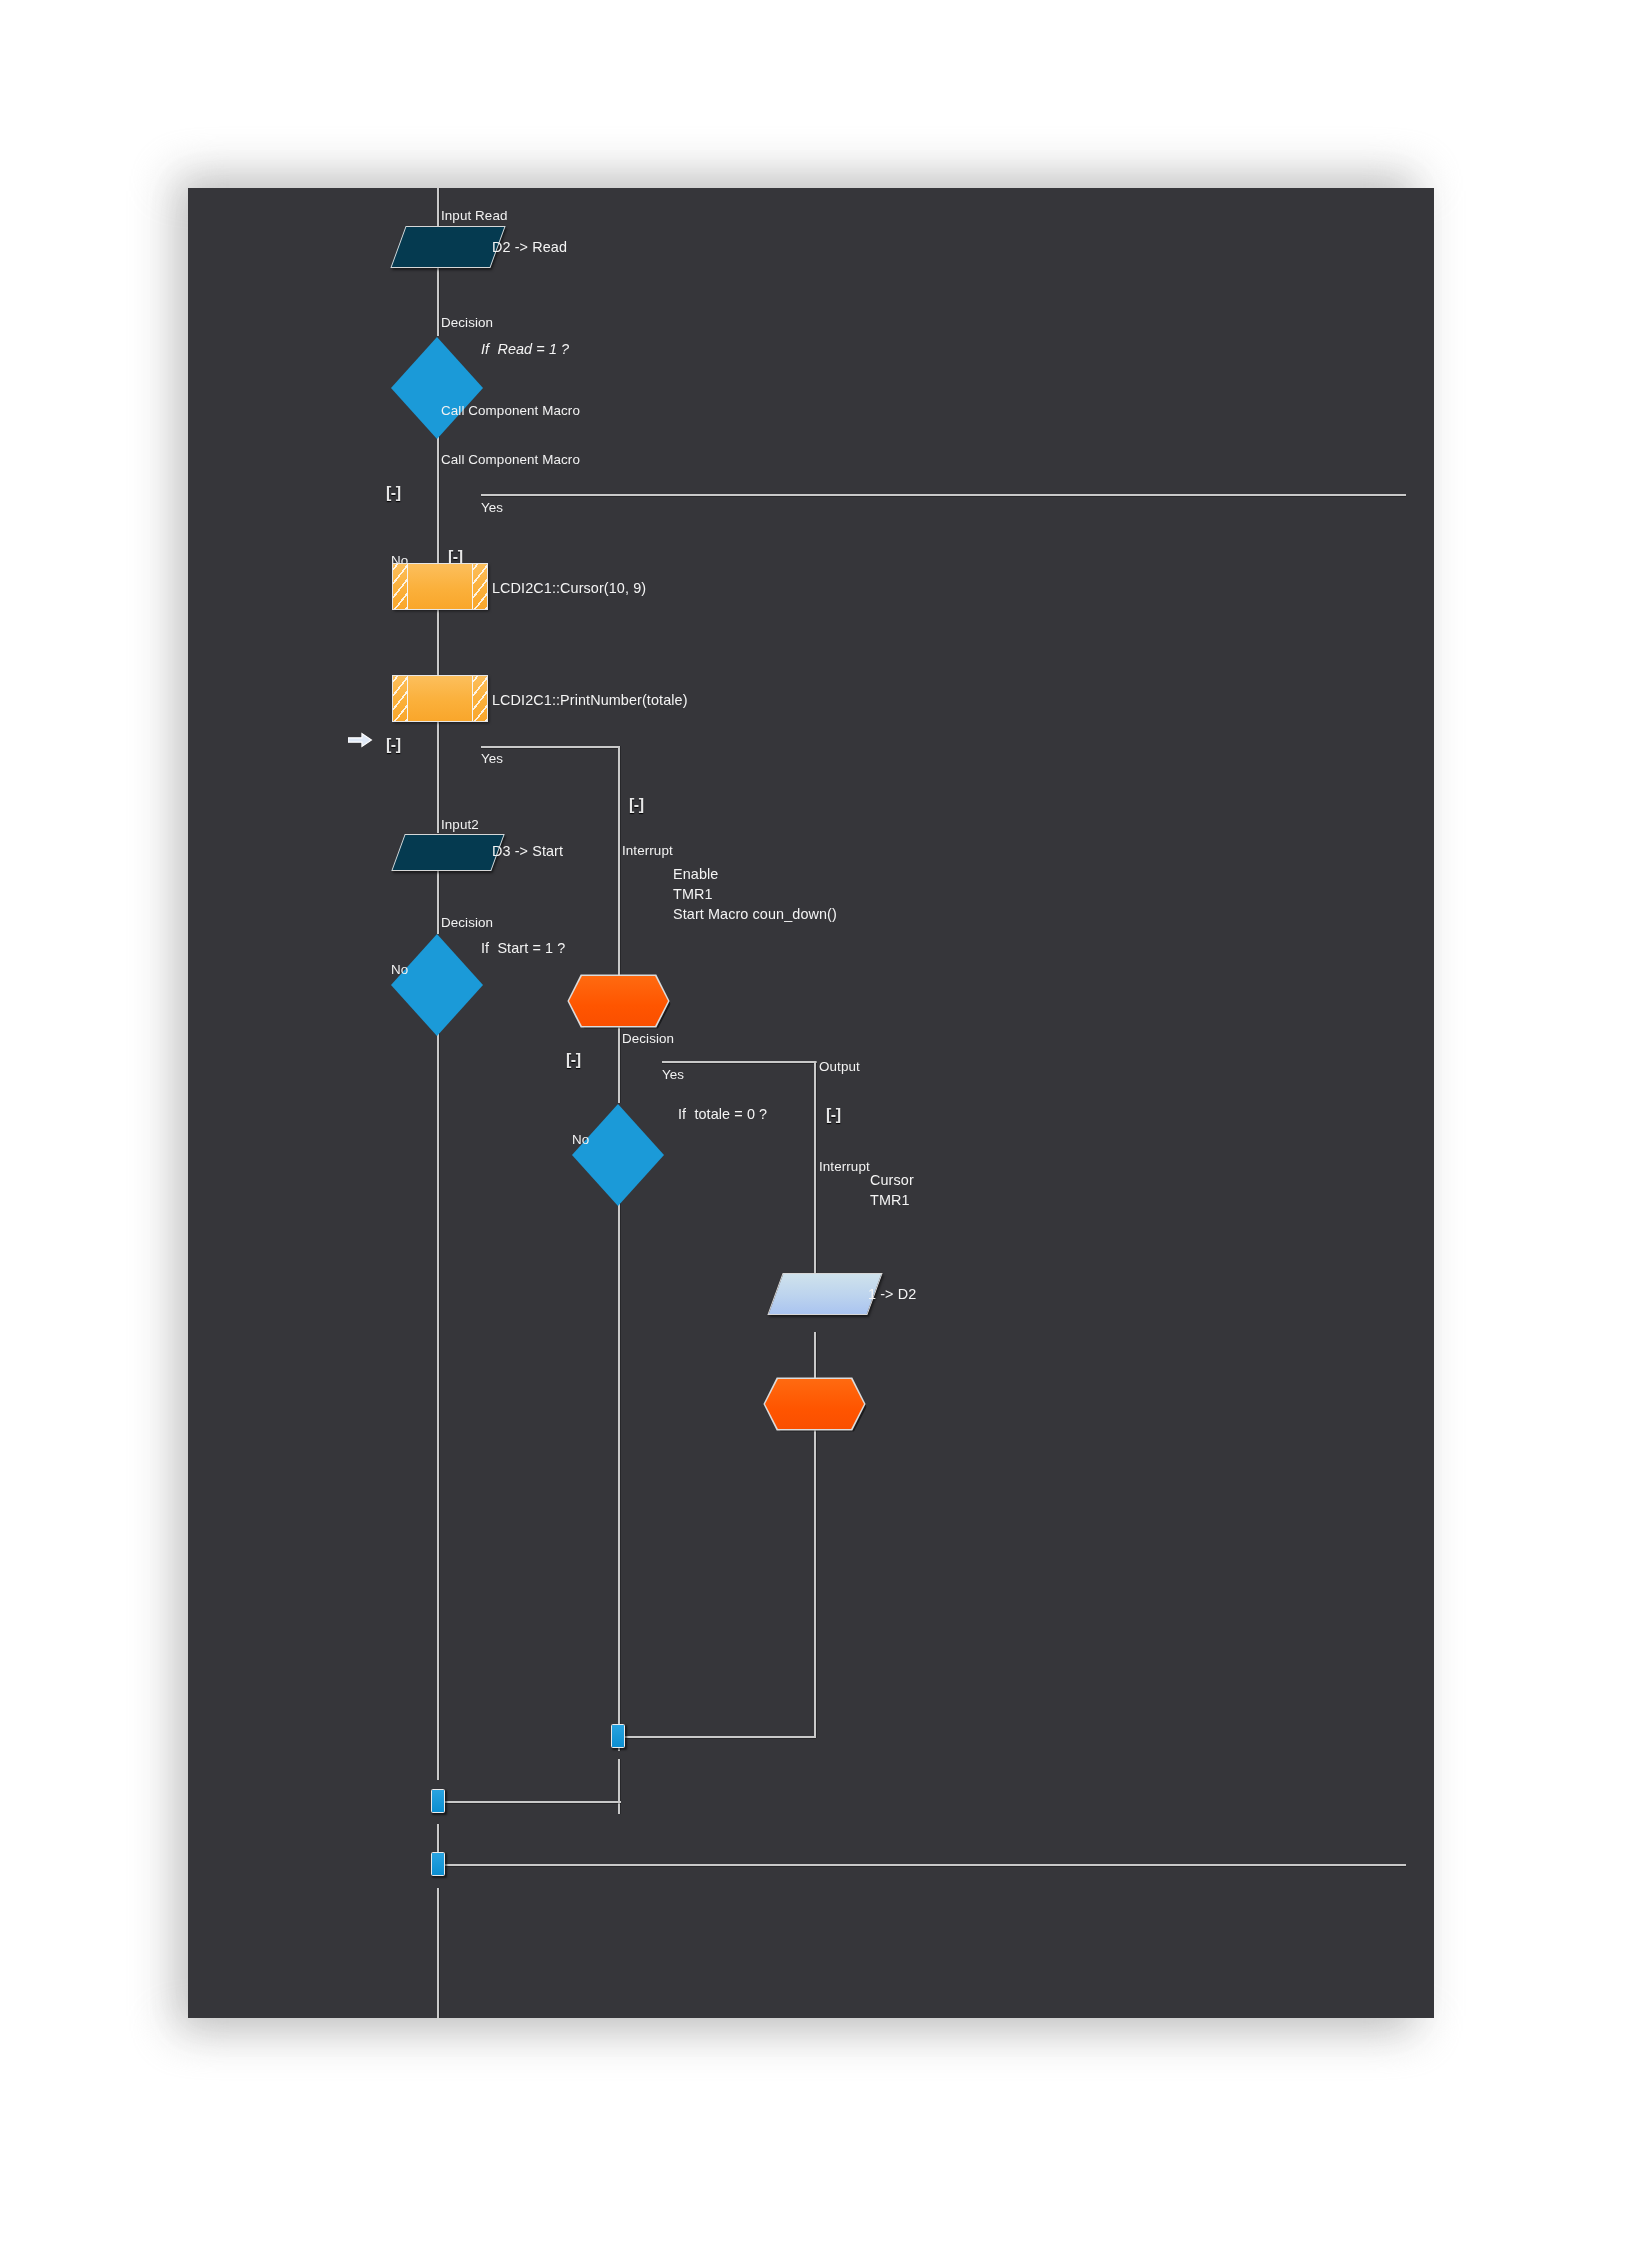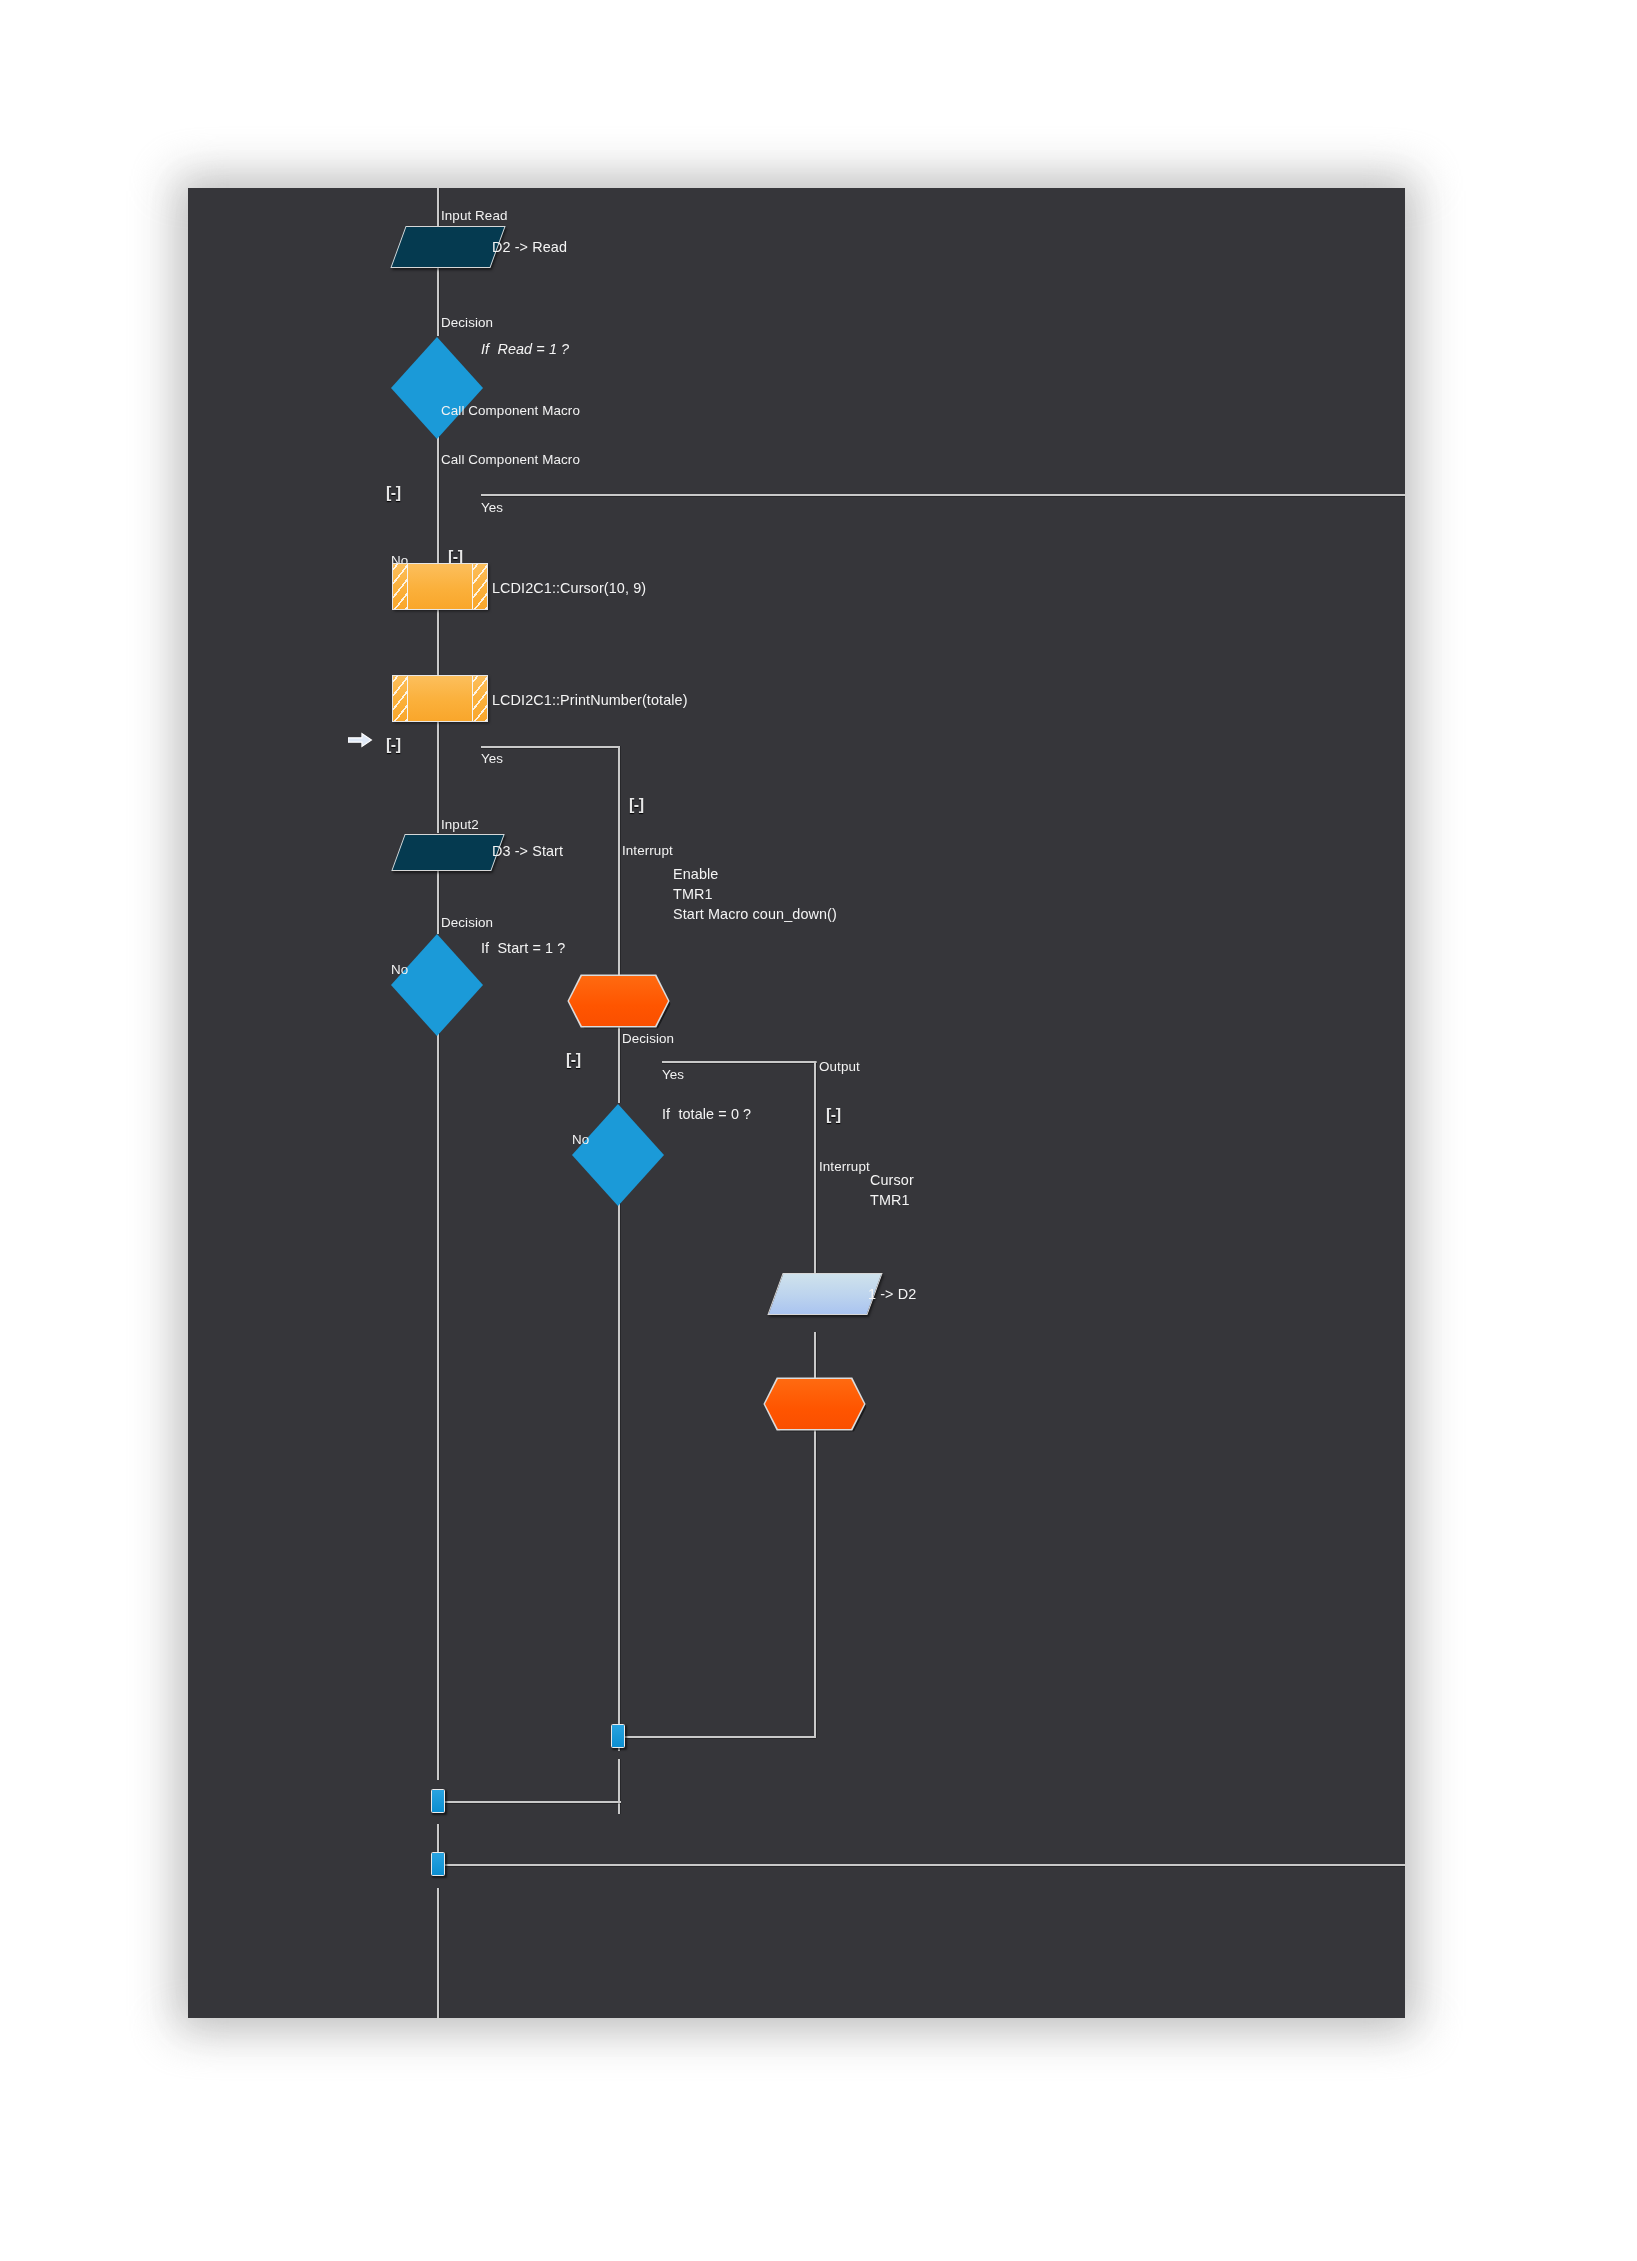--- a/index.html
+++ b/index.html
@@ -19,20 +19,21 @@
     filter:blur(22.4px);
     opacity:.95;
   }
 
   
   #canvas{
     position:absolute;left:188px;top:188px;
     width:1217px;height:1830px;
     background:#36363a;
     overflow:hidden;
+    padding-left:29px;
   }
 
   
   .vline{position:absolute;width:2.1px;background:#c9c9c9;
          box-shadow:0.5px 0 0.5px rgba(0,0,0,.55);}
   .hline{position:absolute;height:2.1px;background:#c9c9c9;
          box-shadow:0 0.5px 0.5px rgba(0,0,0,.55);}
 
   
   .cap{position:absolute;color:#f2f2f2;font-size:13.4px;
@@ -234,21 +235,21 @@
 TMR1
 Start Macro coun_down()</div>
 
     <div class="cap" style="left:434px;top:844px;">Decision</div>
     <div class="collapse" style="left:378px;top:864px;">[-]</div>
     <div class="dia" style="left:384px;top:916px;width:92px;height:102px;">
       <div class="shadow"></div>
       <div class="edge"></div>
       <div class="body"></div>
     </div>
-    <div class="desc" style="left:474px;top:916px;">If  totale = 0 ?</div>
+    <div class="desc" style="left:490px;top:916px;">If  totale = 0 ?</div>
     <div class="branch" style="left:474px;top:880px;">Yes</div>
     <div class="branch" style="left:384px;top:945px;">No</div>
     <div class="collapse" style="left:638px;top:919px;">[-]</div>
 
     <div class="cap" style="left:631px;top:872px;">Output</div>
     <div class="par output" style="left:587px;top:1085px;width:100px;height:42px;">
       <div class="body"></div>
     </div>
     <div class="desc" style="left:680px;top:1096px;">1 -&gt; D2</div>
 

